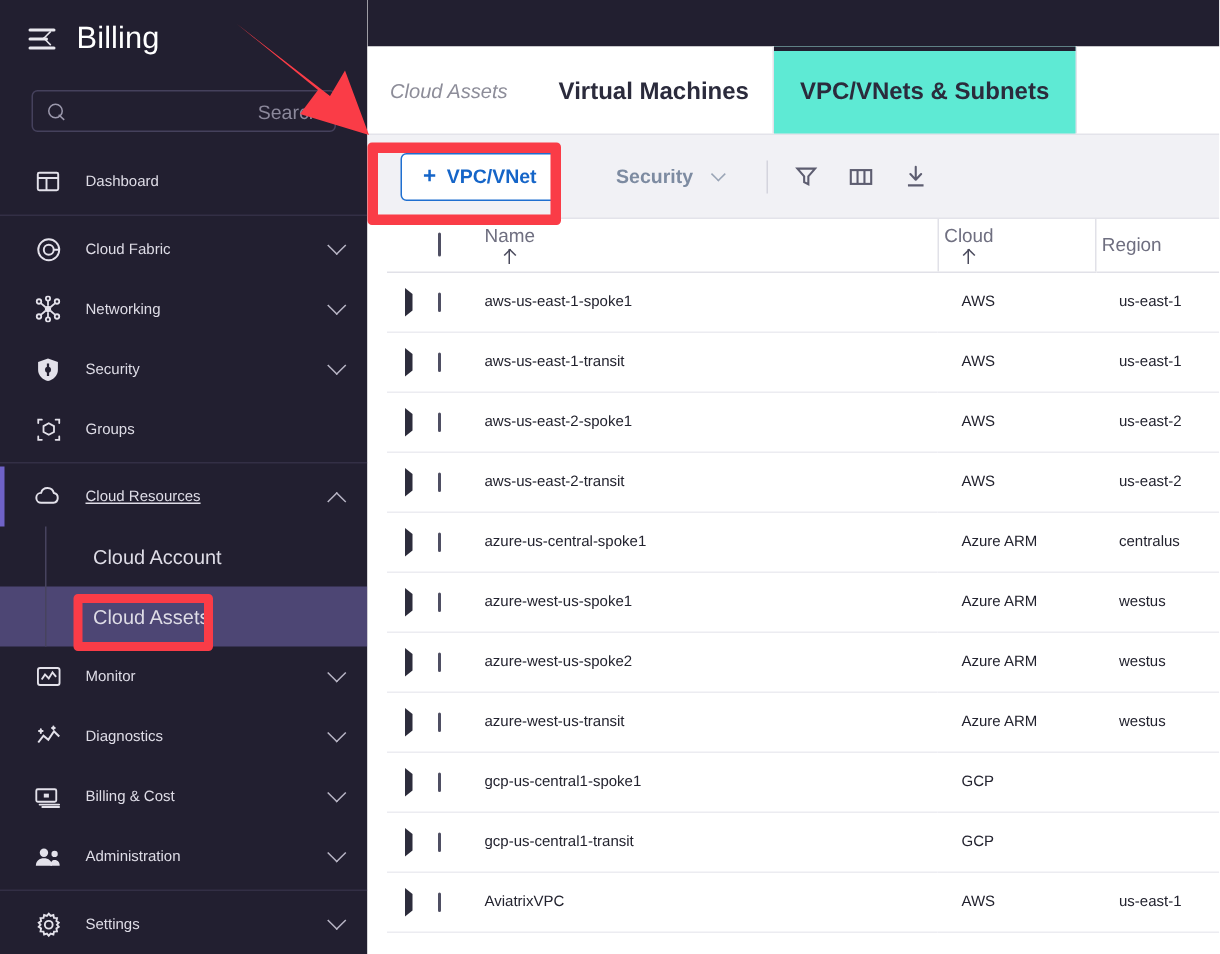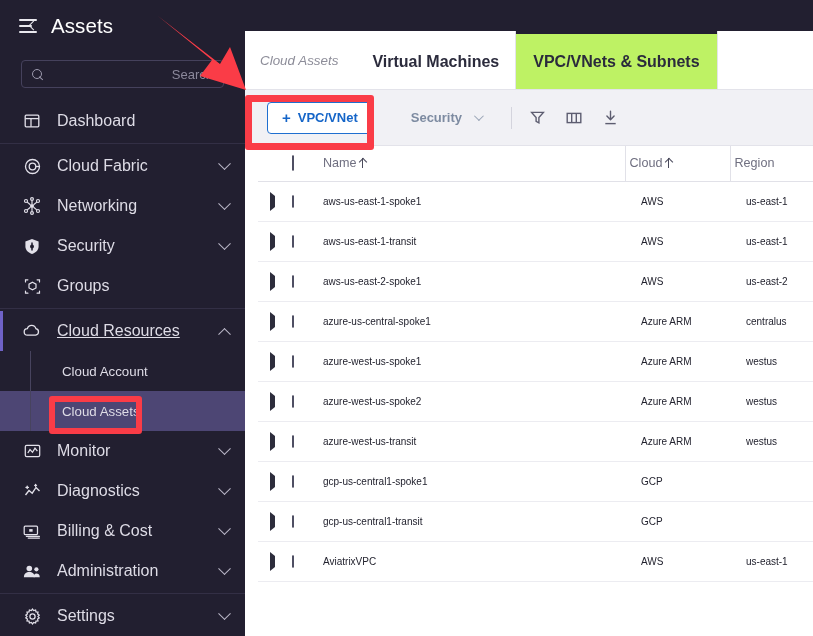--- a/index.html
+++ b/index.html
@@ -56,21 +56,21 @@
   .sb-search .mag::after {
     content: ""; position: absolute; left: 7px; top: 7.5px; width: 4.5px; height: 1.3px;
     background: #9c99ad; transform: rotate(42deg); transform-origin: left center;
   }
   .sb-search span { color: #8b889b; font-size: 13px; }
 
   .sb-nav { margin-top: 13px; }
   .nav-item {
     height: 40px; display: flex; align-items: center;
     padding-left: 21px; padding-right: 16px;
-    color: #dedce6; font-size: 16px; cursor: pointer;
+    color: #dedce6; font-size: 10px; cursor: pointer;
     position: relative;
   }
   .nav-item .ico {
     width: 22px; flex: 0 0 22px; display: flex; align-items: center; justify-content: center;
     margin-right: 14px;
   }
   .nav-item .lbl { flex: 1 1 auto; white-space: nowrap; }
   .nav-item .caret {
     width: 9px; height: 9px; border-right: 1.6px solid #b9b6c6; border-bottom: 1.6px solid #b9b6c6;
     transform: rotate(45deg) translate(-2px,-2px); flex: 0 0 9px;
@@ -108,21 +108,21 @@
     display: flex; align-items: center; padding: 0 17px 0 15px;
     font-style: italic; color: #8d8d99; font-size: 13.4px; cursor: pointer;
   }
   .tab {
     display: flex; align-items: center; padding: 0 17px;
     font-size: 16px; color: #2b2b3c; font-weight: bold; cursor: pointer;
     border-top: 3px solid transparent; position: relative;
   }
   .tab.active {
     border-top: 3px solid #221f30;
-    background: #bef264;
+    background: #5eead4;
     box-shadow: -1px 0 0 #e3e3ea, 1px 0 0 #e3e3ea;
   }
 
   .toolbar {
     height: 56px; flex: 0 0 56px; background: #f1f1f5;
     display: flex; align-items: center; padding-left: 22px; gap: 0;
     border-bottom: 1px solid #e3e3ea;
   }
   .btn-primary {
     height: 32px; padding: 0 14px; border: 1px solid #1f6fd0; border-radius: 4px;
@@ -150,21 +150,21 @@
   .col-chk { width: 30px; }
   .col-name { width: auto; }
   .col-cloud { width: 105px; }
   .col-region { width: 83px; }
   thead th {
     height: 35px; font-size: 12.6px; color: #6f6f80; font-weight: normal;
     border-bottom: 1px solid #e1e1e8; padding: 0;
   }
   thead th.sep { border-left: 1px solid #e1e1e8; padding-left: 4px; }
   thead th.col-name { padding-left: 5px; }
-  .thlab { display: inline-flex; align-items: center; gap: 2px; }
+  .thlab { display: inline-flex; align-items: center; gap: 2px; flex-direction: column; }
   .sortarrow {
     display: inline-block; width: 8px; height: 10px; position: relative;
   }
   .sortarrow::before {
     content: ""; position: absolute; left: 3.3px; top: 0; width: 1.2px; height: 10px; background: #4a4a5c;
   }
   .sortarrow::after {
     content: ""; position: absolute; left: 1.1px; top: .3px; width: 5px; height: 5px;
     border-left: 1.2px solid #4a4a5c; border-top: 1.2px solid #4a4a5c; transform: rotate(45deg);
   }
@@ -204,21 +204,21 @@
 
   <aside class="sidebar">
 
     <div class="sb-header">
       <div class="hamburger">
         <i></i>
           <i></i>
           <i></i>
           <span class="chev"></span>
       </div>
-      <div class="brand">Assets</div>
+      <div class="brand">Billing</div>
     </div>
 
     <div class="sb-search-wrap">
       <div class="sb-search">
         <span class="mag"></span>
         <span>Search</span>
       </div>
     </div>
 
     <nav class="sb-nav">
@@ -468,20 +468,27 @@
             <tr>
               <td><span class="expander"></span></td>
               <td><span class="chkbox"></span></td>
               <td class="col-name">aws-us-east-2-spoke1</td>
               <td class="c-cloud">AWS</td>
               <td class="c-region">us-east-2</td>
             </tr>
             <tr>
               <td><span class="expander"></span></td>
               <td><span class="chkbox"></span></td>
+              <td class="col-name">aws-us-east-2-transit</td>
+              <td class="c-cloud">AWS</td>
+              <td class="c-region">us-east-2</td>
+            </tr>
+            <tr>
+              <td><span class="expander"></span></td>
+              <td><span class="chkbox"></span></td>
               <td class="col-name">azure-us-central-spoke1</td>
               <td class="c-cloud">Azure ARM</td>
               <td class="c-region">centralus</td>
             </tr>
             <tr>
               <td><span class="expander"></span></td>
               <td><span class="chkbox"></span></td>
               <td class="col-name">azure-west-us-spoke1</td>
               <td class="c-cloud">Azure ARM</td>
               <td class="c-region">westus</td>

